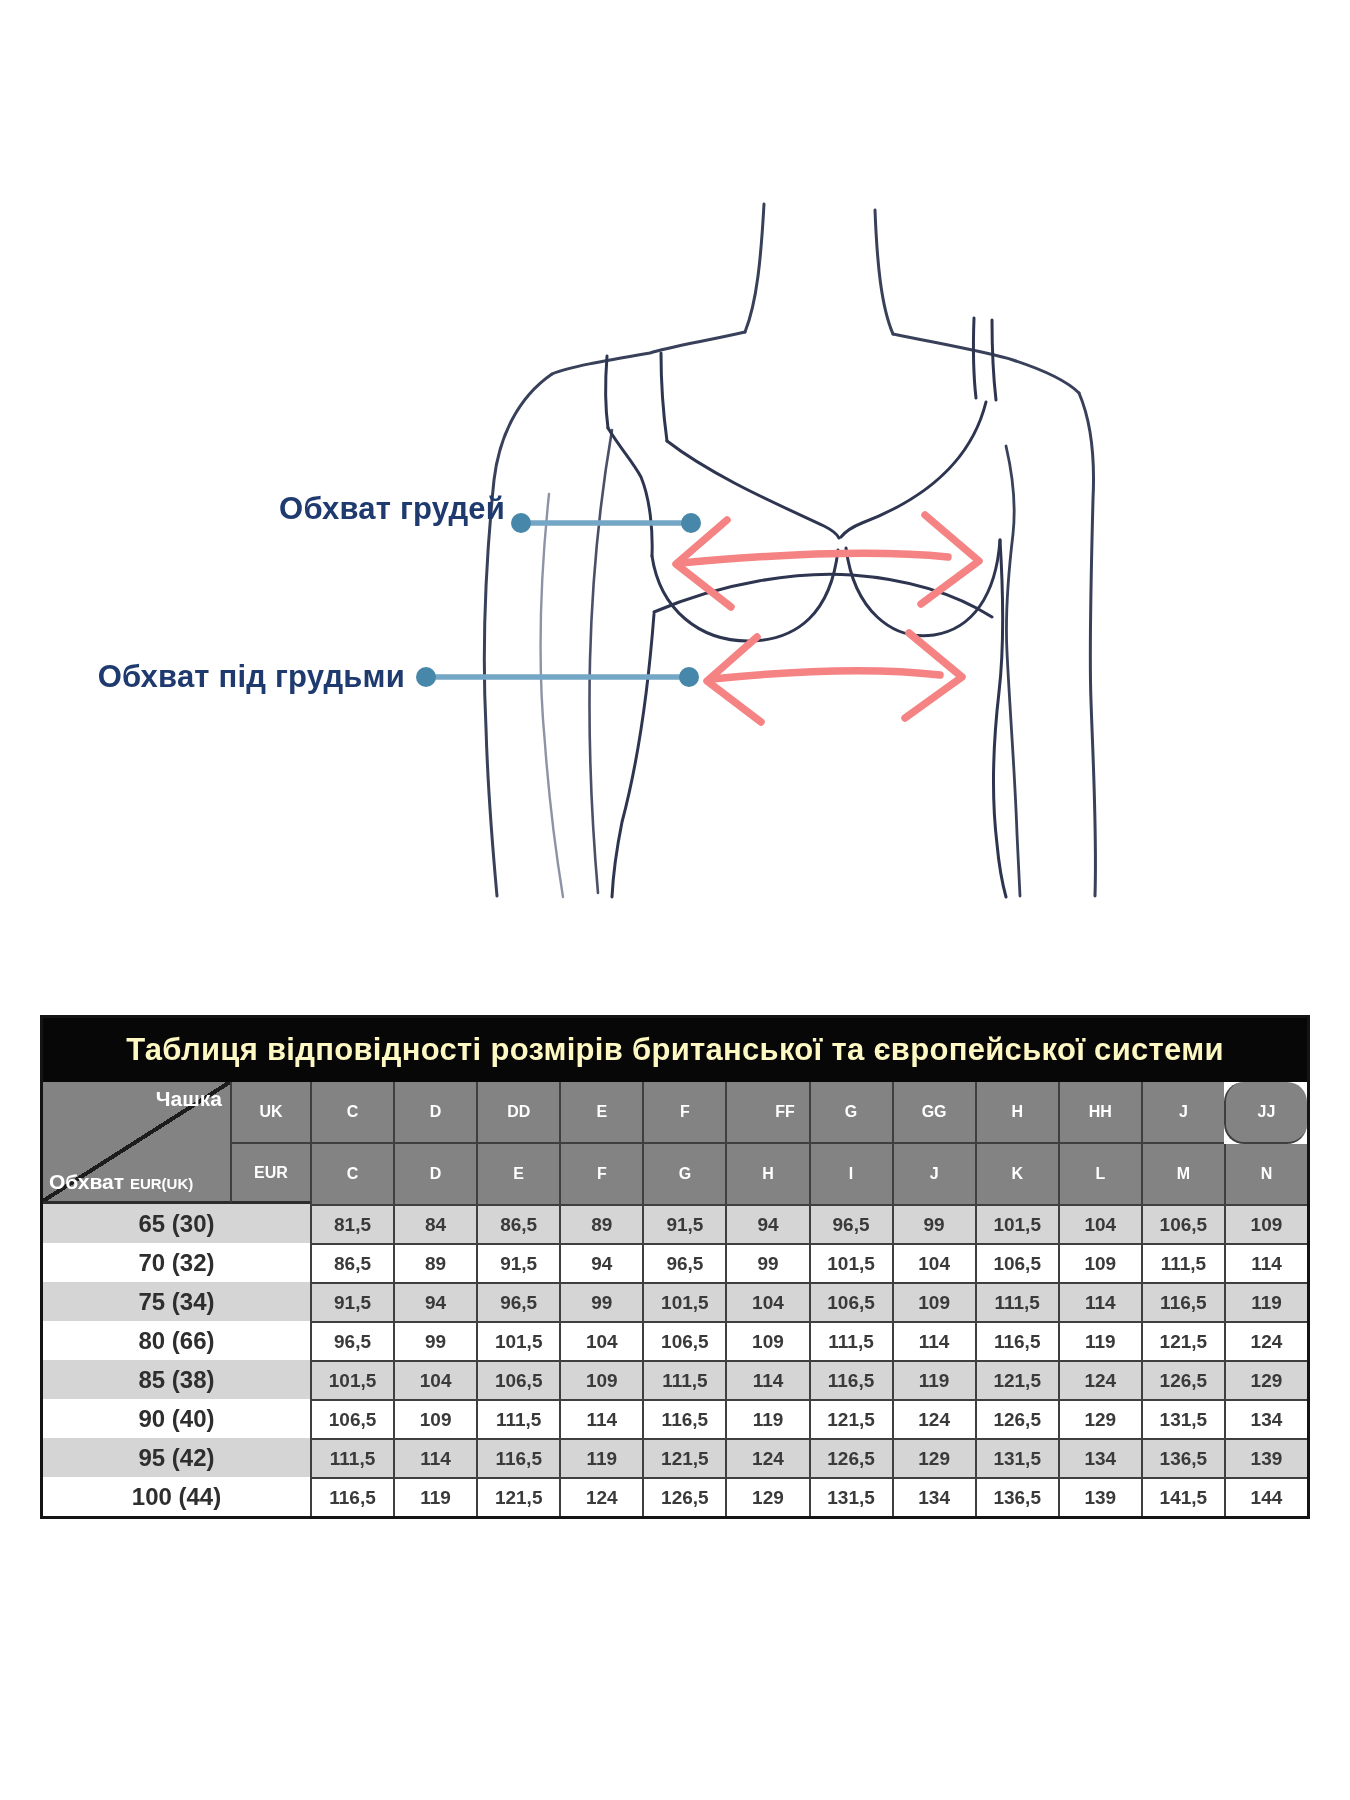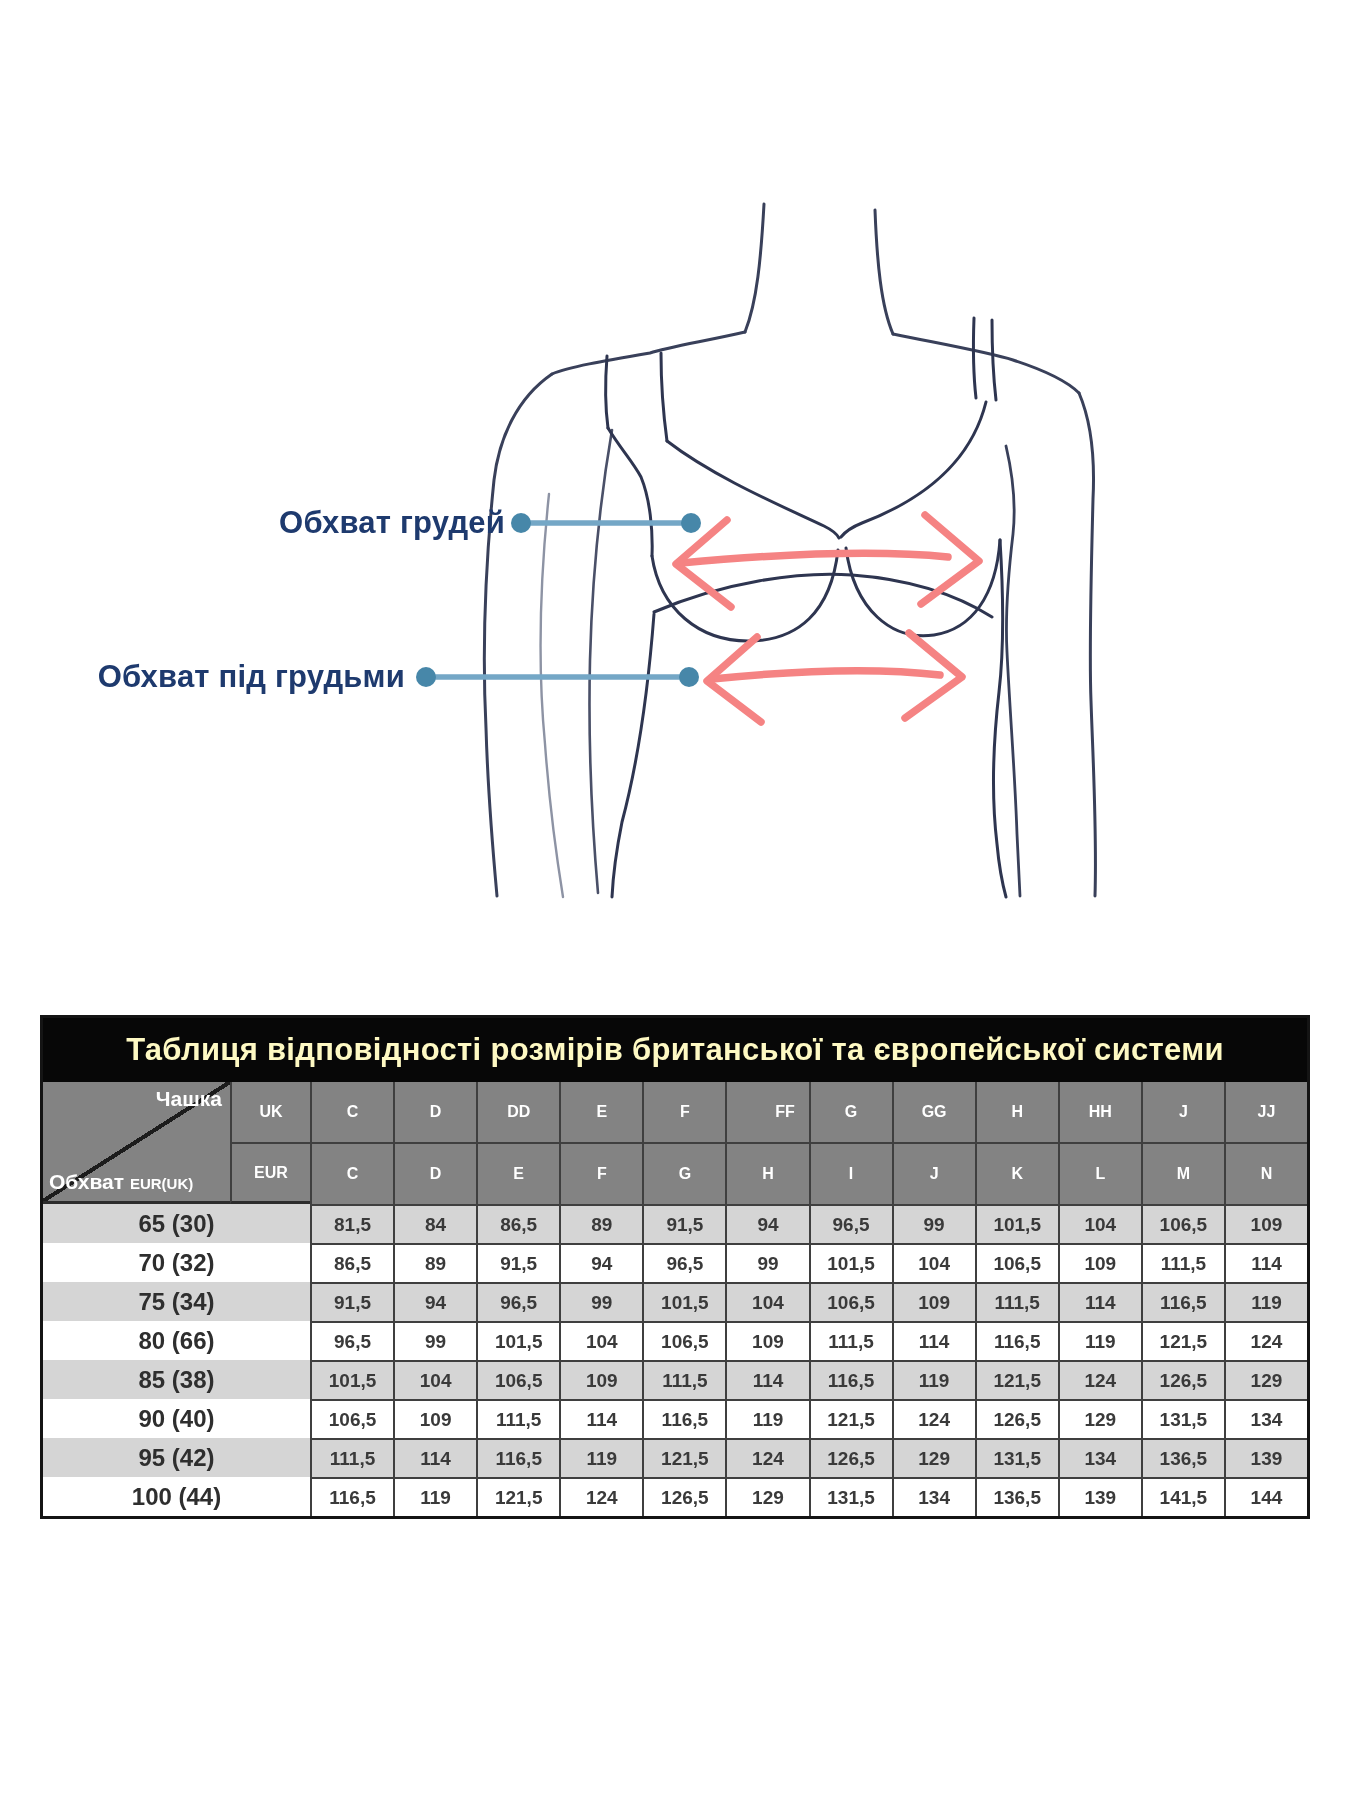--- a/index.html
+++ b/index.html
@@ -1,21 +1,21 @@
 <!DOCTYPE html>
 <html><head>
 <meta charset="utf-8">
 <style>
   html,body{margin:0;padding:0;background:#ffffff;}
   .stage{position:relative;width:1350px;height:1800px;background:#ffffff;overflow:hidden;
          font-family:"Liberation Sans", sans-serif;}
   svg.figure{position:absolute;left:0;top:0;}
   .callout-label{position:absolute;color:#1e3a6e;font-size:31px;font-weight:600;
                  line-height:42px;text-align:right;letter-spacing:0.2px;}
-  .lbl-bust{top:502px;left:197px;width:308px;}
+  .lbl-bust{top:488px;left:197px;width:308px;}
   .lbl-underbust{top:656px;left:95px;width:310px;}
 
   
   .size-table{position:absolute;left:40px;top:1015px;width:1270px;box-sizing:border-box;
               border:3px solid #141414;background:#ffffff;}
   .t-title{background:#070707;color:#fef9c3;height:64px;display:flex;align-items:center;
            justify-content:center;font-size:31px;font-weight:600;letter-spacing:0.3px;}
   .t-grid{display:grid;grid-template-columns:187px 80px repeat(12,1fr);
           grid-template-rows:62px 60px repeat(8,39px);}
   .cell{display:flex;align-items:center;justify-content:center;box-sizing:border-box;}
@@ -112,21 +112,21 @@
         <div class="cell cup top" style="grid-area: 1 / 4;">D</div>
         <div class="cell cup top" style="grid-area: 1 / 5;">DD</div>
         <div class="cell cup top" style="grid-area: 1 / 6;">E</div>
         <div class="cell cup top" style="grid-area: 1 / 7;">F</div>
         <div class="cell cup top" style="grid-area: 1 / 8; padding-left: 34px;">FF</div>
         <div class="cell cup top" style="grid-area: 1 / 9;">G</div>
         <div class="cell cup top" style="grid-area: 1 / 10;">GG</div>
         <div class="cell cup top" style="grid-area: 1 / 11;">H</div>
         <div class="cell cup top" style="grid-area: 1 / 12;">HH</div>
         <div class="cell cup top" style="grid-area: 1 / 13;">J</div>
-        <div class="cell cup top" style="grid-area: 1 / 14;">JJ</div>
+        <div class="cell cup top" style="grid-area: 1 / 14; border-radius: 20px;">JJ</div>
         <div class="cell cup" style="grid-area: 2 / 3;">C</div>
         <div class="cell cup" style="grid-area: 2 / 4;">D</div>
         <div class="cell cup" style="grid-area: 2 / 5;">E</div>
         <div class="cell cup" style="grid-area: 2 / 6;">F</div>
         <div class="cell cup" style="grid-area: 2 / 7;">G</div>
         <div class="cell cup" style="grid-area: 2 / 8;">H</div>
         <div class="cell cup" style="grid-area: 2 / 9;">I</div>
         <div class="cell cup" style="grid-area: 2 / 10;">J</div>
         <div class="cell cup" style="grid-area: 2 / 11;">K</div>
         <div class="cell cup" style="grid-area: 2 / 12;">L</div>

